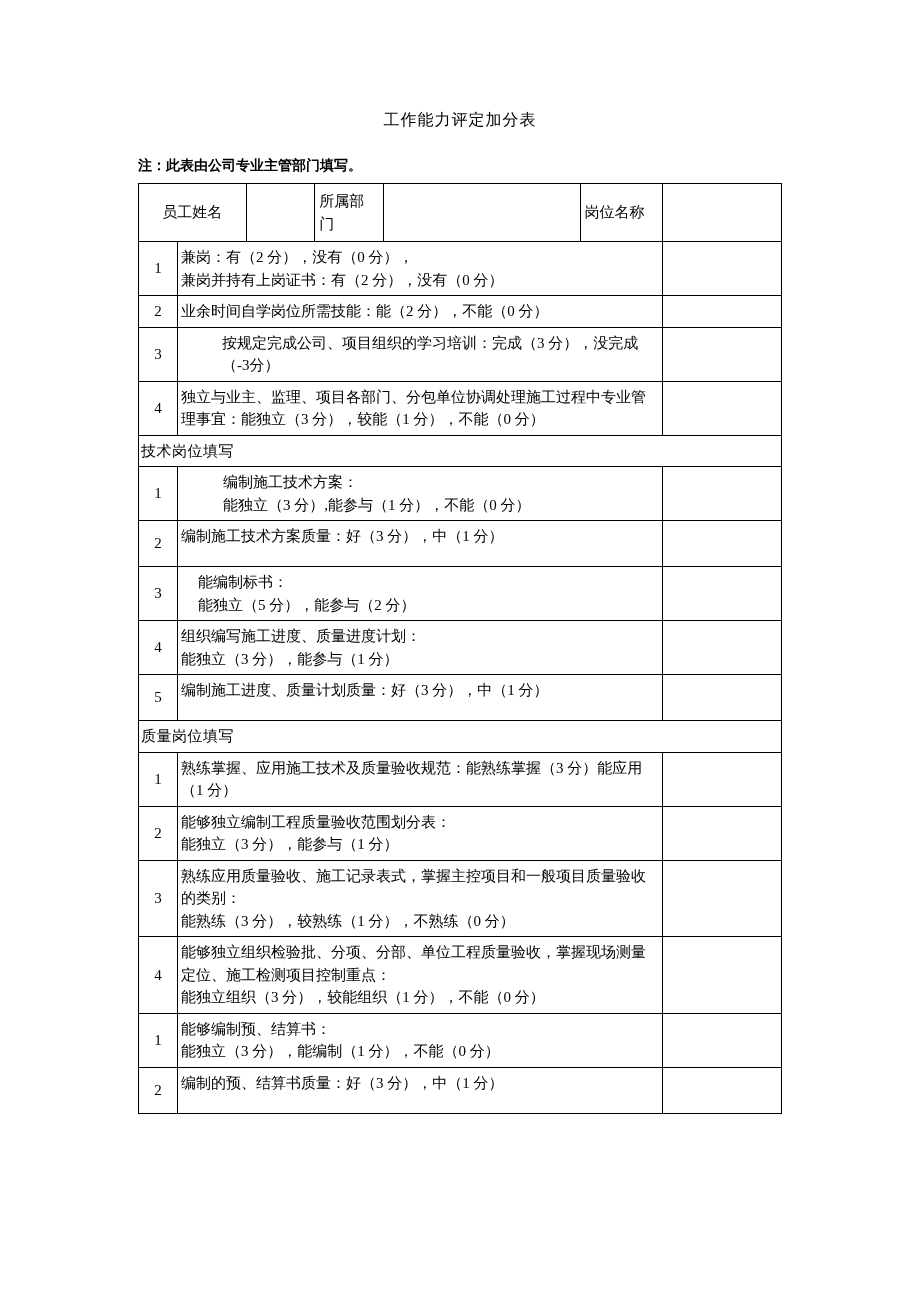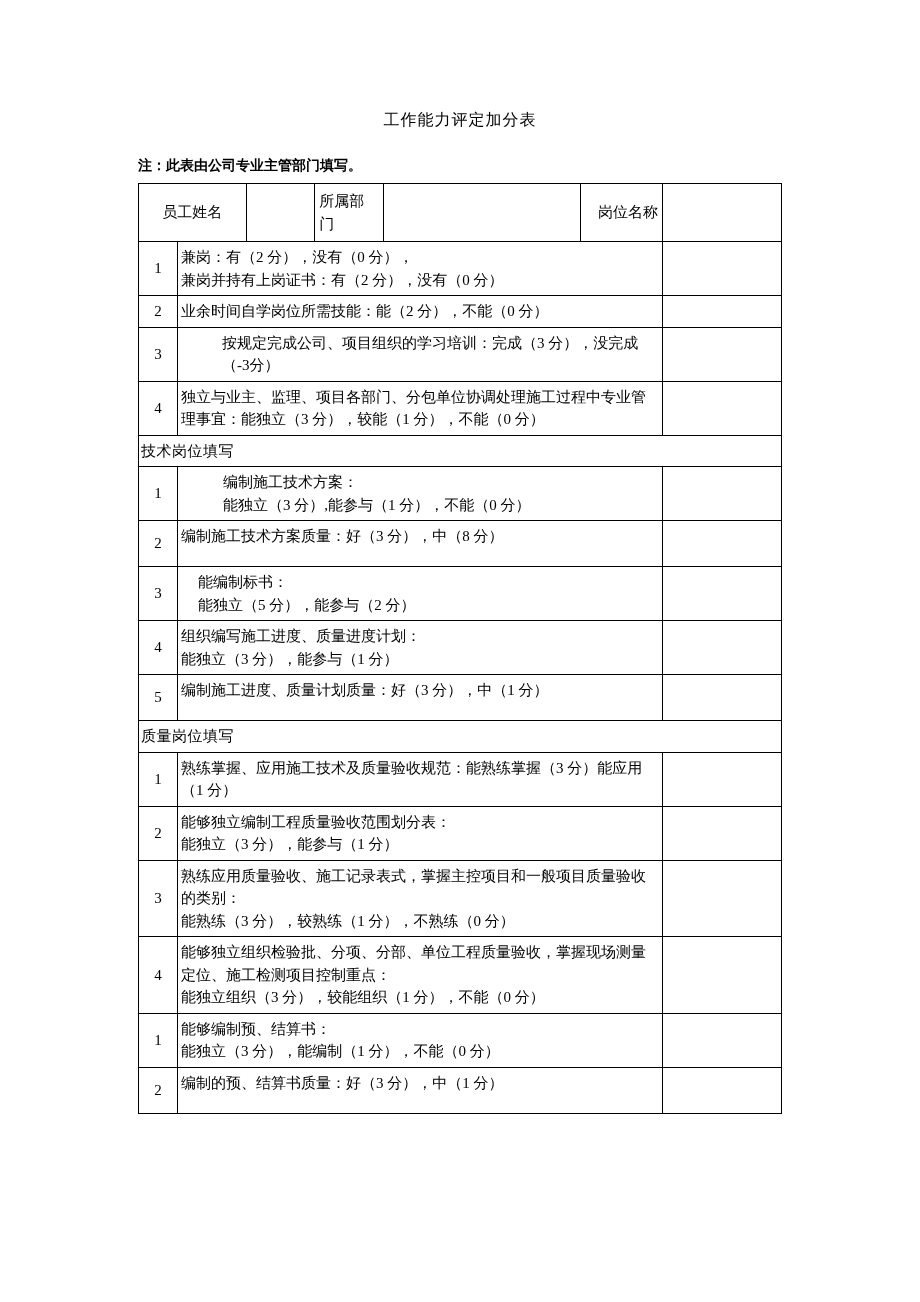--- a/index.html
+++ b/index.html
@@ -65,21 +65,21 @@
     <col class="col-a4">
     <col class="col-score">
   </colgroup>
 
   <tbody>
       <tr class="header-row">
     <td colspan="2" style="text-align:center;">员工姓名</td>
     <td></td>
     <td style="text-align:left;">所属部门</td>
     <td></td>
-    <td style="text-align:right;">岗位名称</td>
+    <td style="text-align:left;">岗位名称</td>
     <td></td>
   </tr>
 
 
   </tbody>
     <tbody id="sections-body">
       <tr class="row">
         <td style="text-align: center;">1</td>
         <td colspan="5" style="white-space: pre-line;">兼岗：有（2 分），没有（0 分），
 兼岗并持有上岗证书：有（2 分），没有（0 分）</td>
@@ -104,21 +104,21 @@
         <td colspan="7" class="hsp">技术岗位填写</td>
       </tr>
       <tr class="row">
         <td style="text-align: center;">1</td>
         <td colspan="5" style="white-space: pre-line; padding-left: 45px;">编制施工技术方案：
 能独立（3 分）,能参与（1 分），不能（0 分）</td>
         <td></td>
       </tr>
       <tr class="row">
         <td style="text-align: center;">2</td>
-        <td colspan="5" style="white-space: pre-line; height: 46px; vertical-align: top;">编制施工技术方案质量：好（3 分），中（8 分）</td>
+        <td colspan="5" style="white-space: pre-line; height: 46px; vertical-align: top;">编制施工技术方案质量：好（3 分），中（1 分）</td>
         <td></td>
       </tr>
       <tr class="row">
         <td style="text-align: center;">3</td>
         <td colspan="5" style="white-space: pre-line; padding-left: 20px;">能编制标书：
 能独立（5 分），能参与（2 分）</td>
         <td></td>
       </tr>
       <tr class="row">
         <td style="text-align: center;">4</td>

